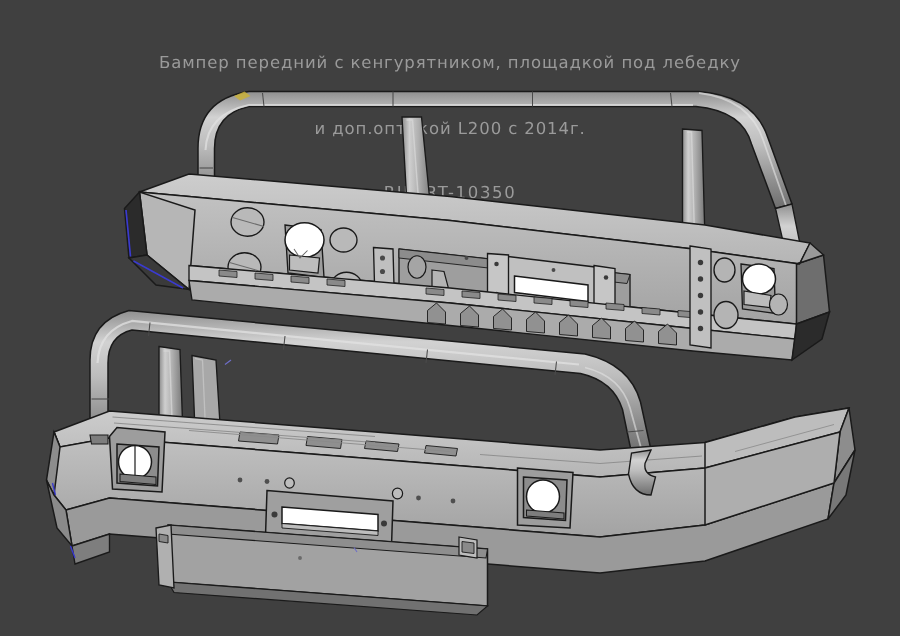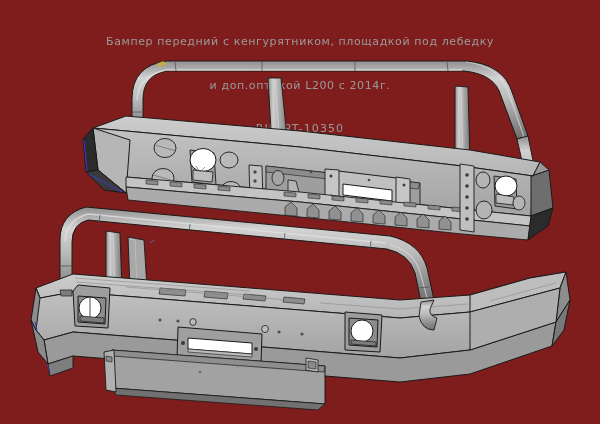--- a/index.html
+++ b/index.html
@@ -10,21 +10,21 @@
   body {
     width: 600px;
     height: 424px;
     overflow: hidden;
     font-family: "DejaVu Sans", sans-serif;
     position: relative;
   }
   #page {
     position: absolute;
     inset: 0;
-    background: #7f1d1d;
+    background: #404040;
   }
   .title-block {
     position: absolute;
     top: 6px;
     left: 0;
     width: 600px;
     text-align: center;
     line-height: 14.5px;
     color: #9a9a9a;
     font-size: 11px;

